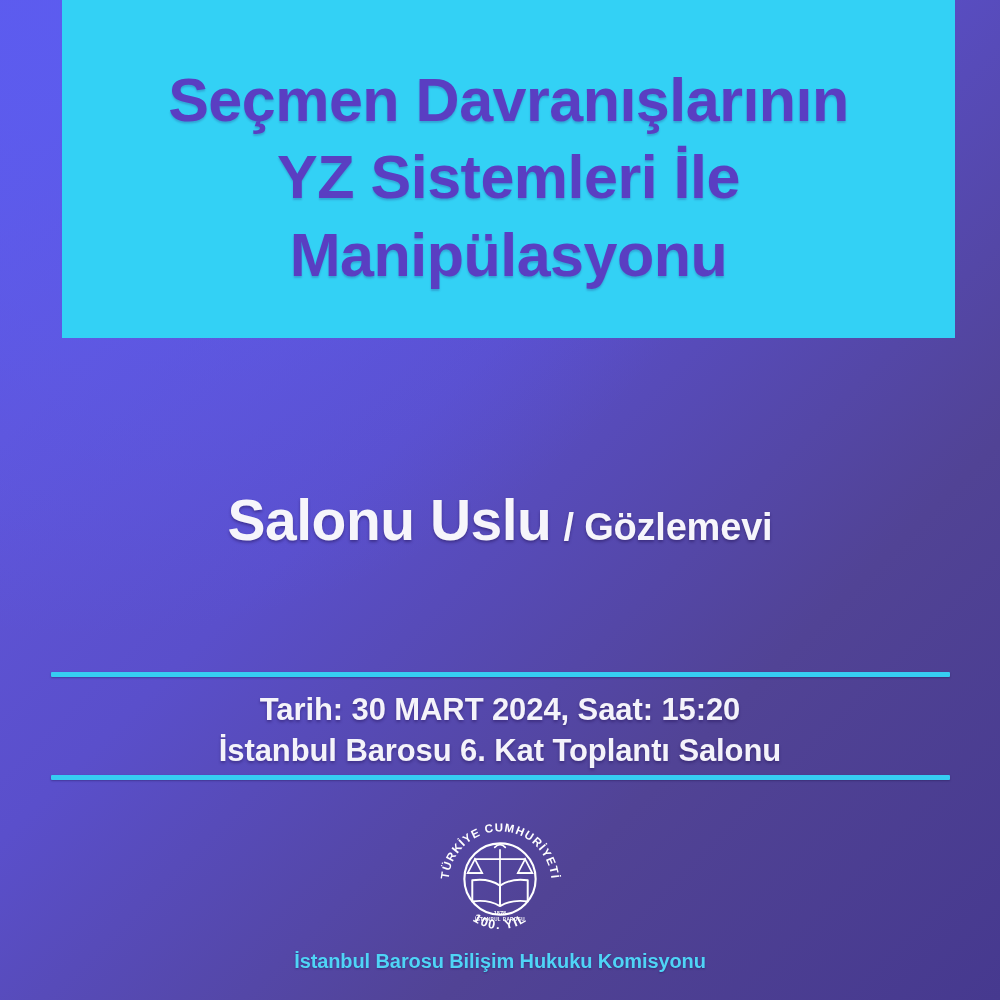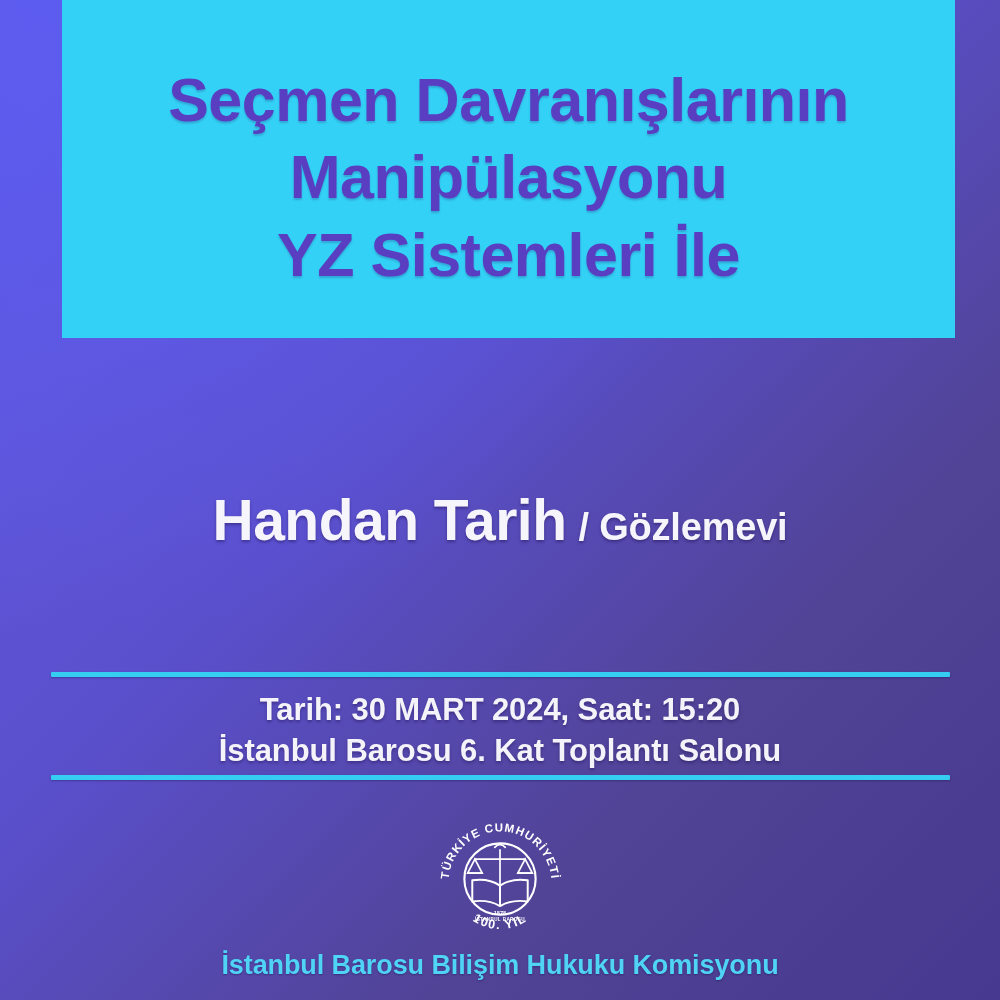--- a/index.html
+++ b/index.html
@@ -128,40 +128,40 @@
     white-space: nowrap;
   }
   
   #footer-caption {
     position: absolute;
     left: 0;
     top: 950px;
     width: 1000px;
     text-align: center;
     color: #4fd4f6;
-    font-size: 27px;
+    font-size: 20px;
     font-weight: 700;
     letter-spacing: -0.1px;
     white-space: nowrap;
     text-shadow: 0 1px 2px rgba(25,15,70,0.4);
   }
 </style>
 </head>
 <body>
 
 <div id="poster">
 
   <div id="title-banner">
     <div class="title-line">Seçmen Davranışlarının</div>
+    <div class="title-line">YZ Sistemleri İle</div>
     <div class="title-line">Manipülasyonu</div>
-    <div class="title-line">YZ Sistemleri İle</div>
   </div>
 
   <div id="speaker-block">
-    <span id="speaker-name">Handan Tarih</span><span id="speaker-affiliation">/ Gözlemevi</span>
+    <span id="speaker-name">Salonu Uslu</span><span id="speaker-affiliation">/ Gözlemevi</span>
   </div>
 
   <div class="rule" id="rule-top"></div>
   <div class="rule" id="rule-bottom"></div>
 
   <div id="details-block">
     <div class="detail-line">Tarih: 30 MART 2024, Saat: 15:20</div>
     <div class="detail-line">İstanbul Barosu 6. Kat Toplantı Salonu</div>
   </div>
 

